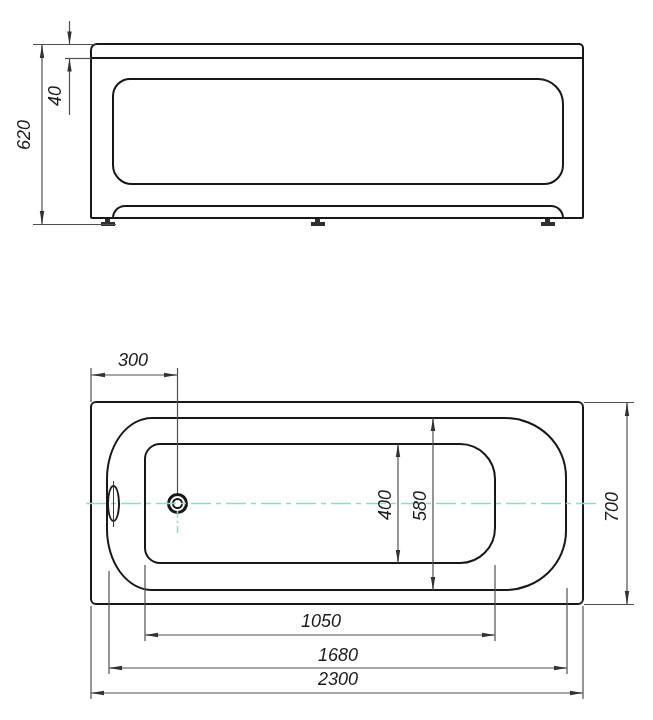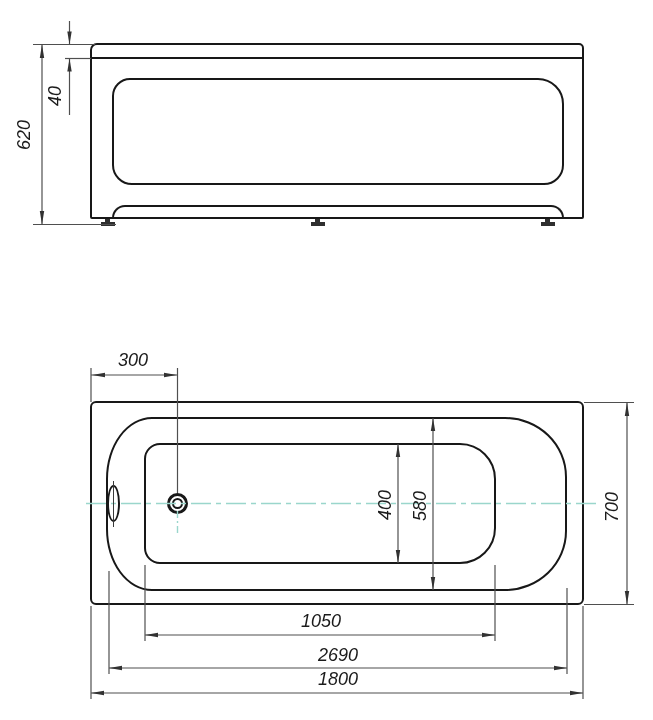--- a/index.html
+++ b/index.html
@@ -119,16 +119,16 @@
   </svg>
 
   <div class="dim-label v" style="left:24px;top:135px;">620</div>
   <div class="dim-label v" style="left:55px;top:96px;">40</div>
 
   <div class="dim-label" style="left:133px;top:360px;">300</div>
   <div class="dim-label v" style="left:385px;top:505px;">400</div>
   <div class="dim-label v" style="left:420px;top:506px;">580</div>
   <div class="dim-label v" style="left:612px;top:507px;">700</div>
   <div class="dim-label" style="left:321px;top:621px;">1050</div>
-  <div class="dim-label" style="left:338px;top:655px;">2690</div>
-  <div class="dim-label" style="left:338px;top:679px;">1800</div>
+  <div class="dim-label" style="left:338px;top:655px;">1680</div>
+  <div class="dim-label" style="left:338px;top:679px;">2300</div>
 
 </div>
 
 </body></html>

